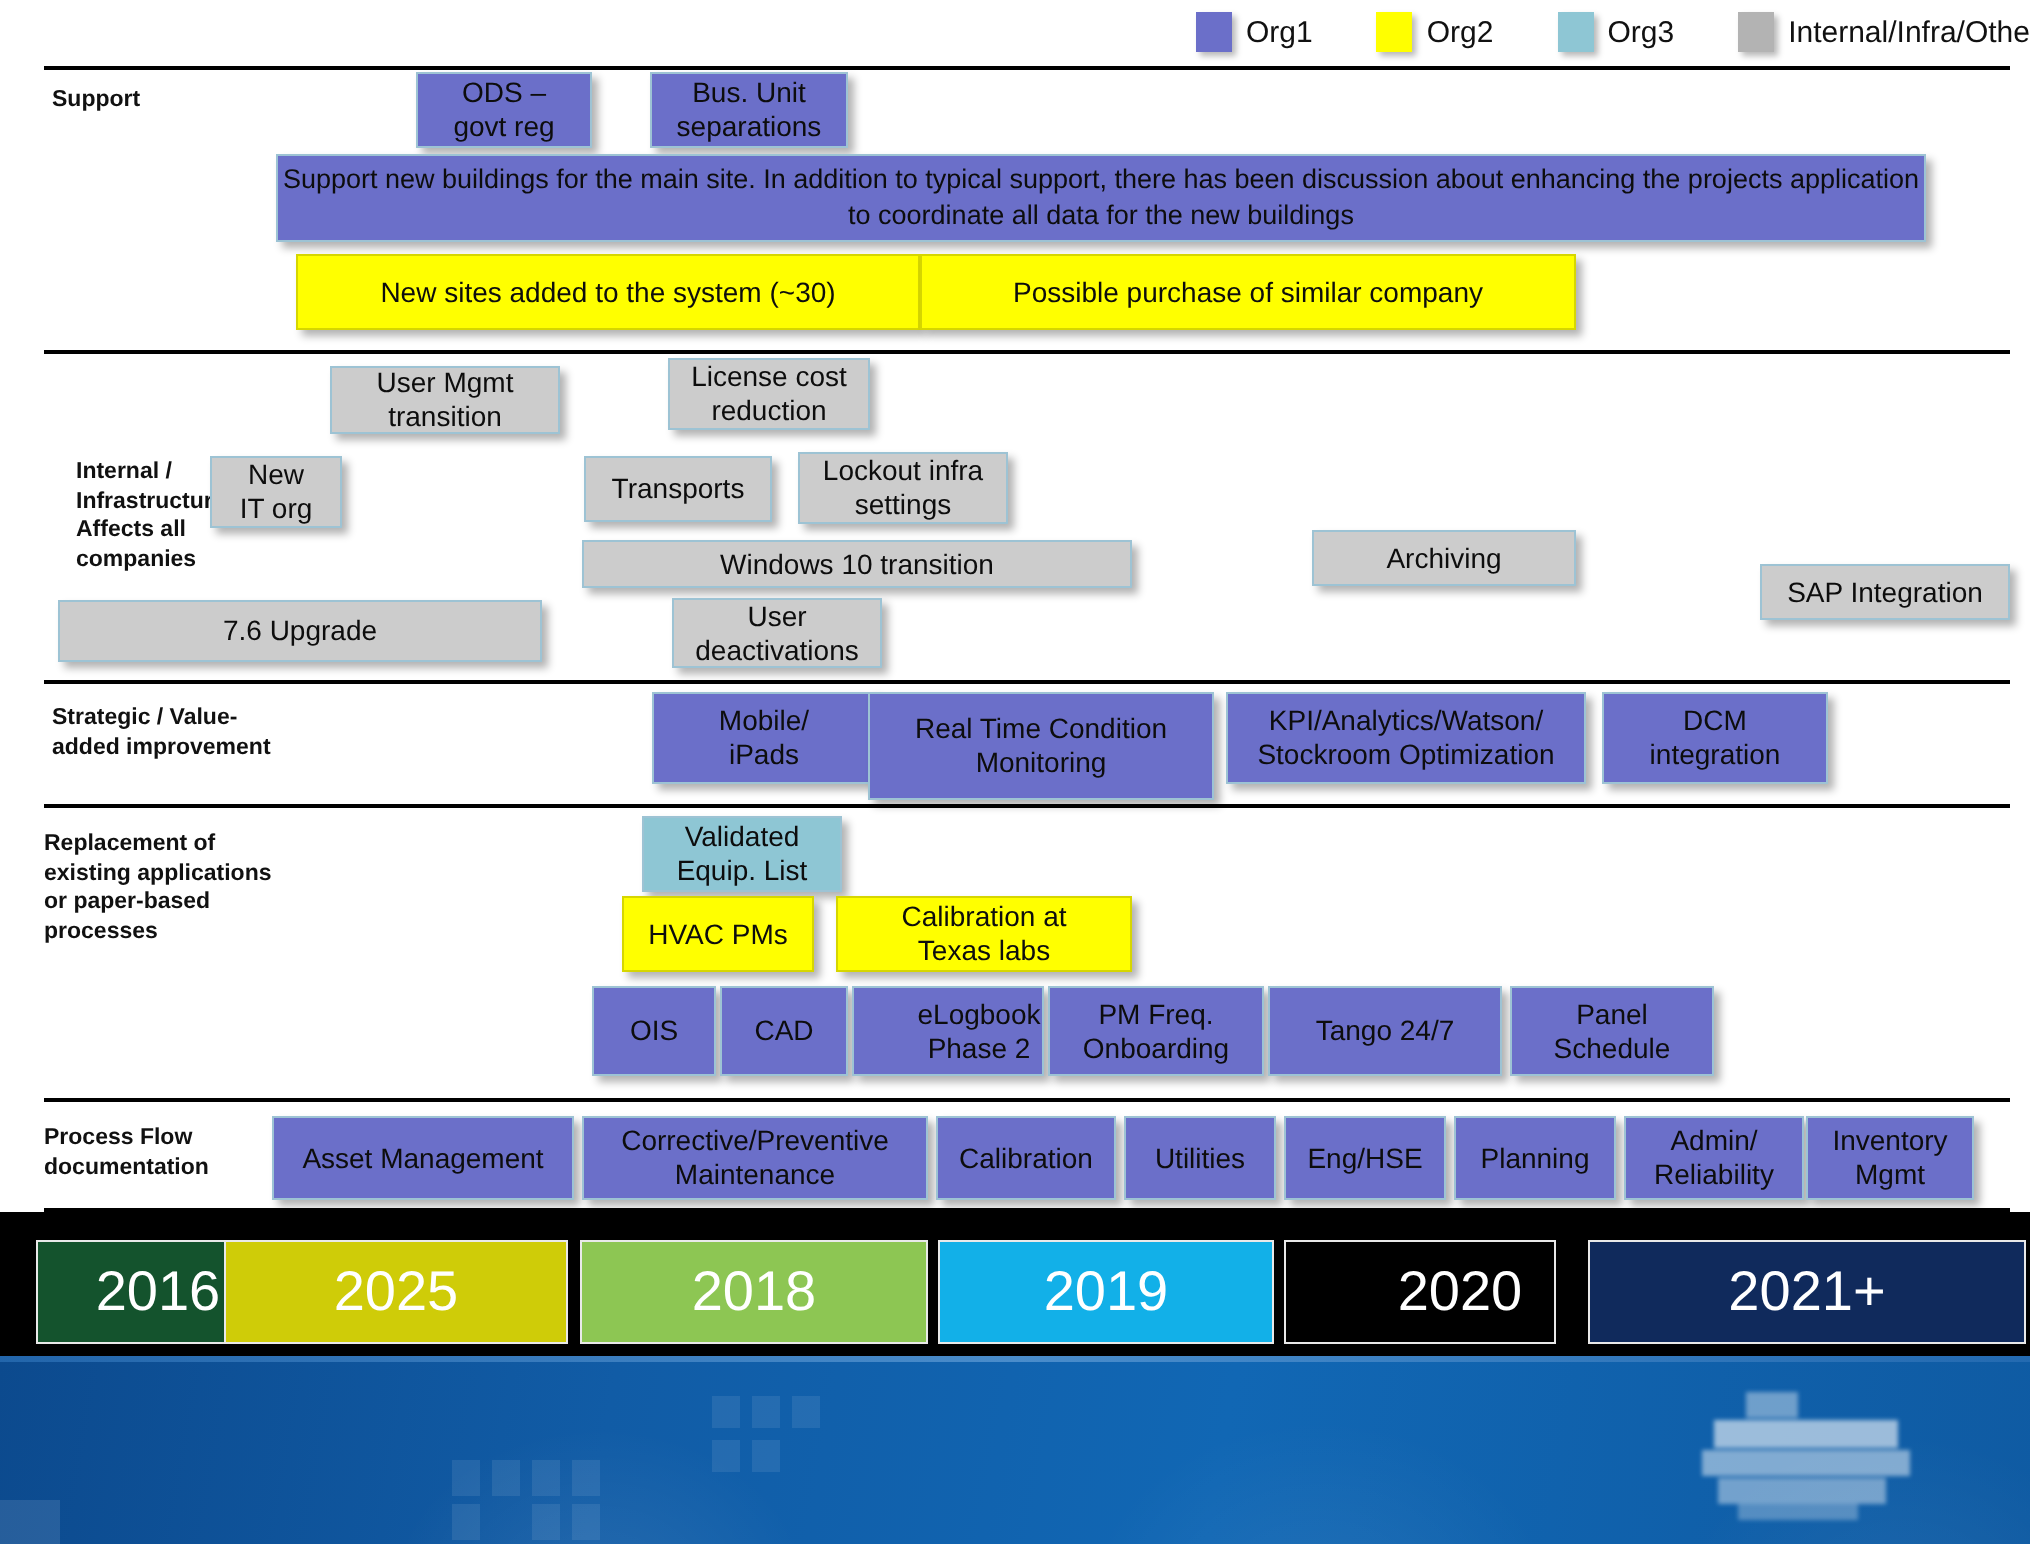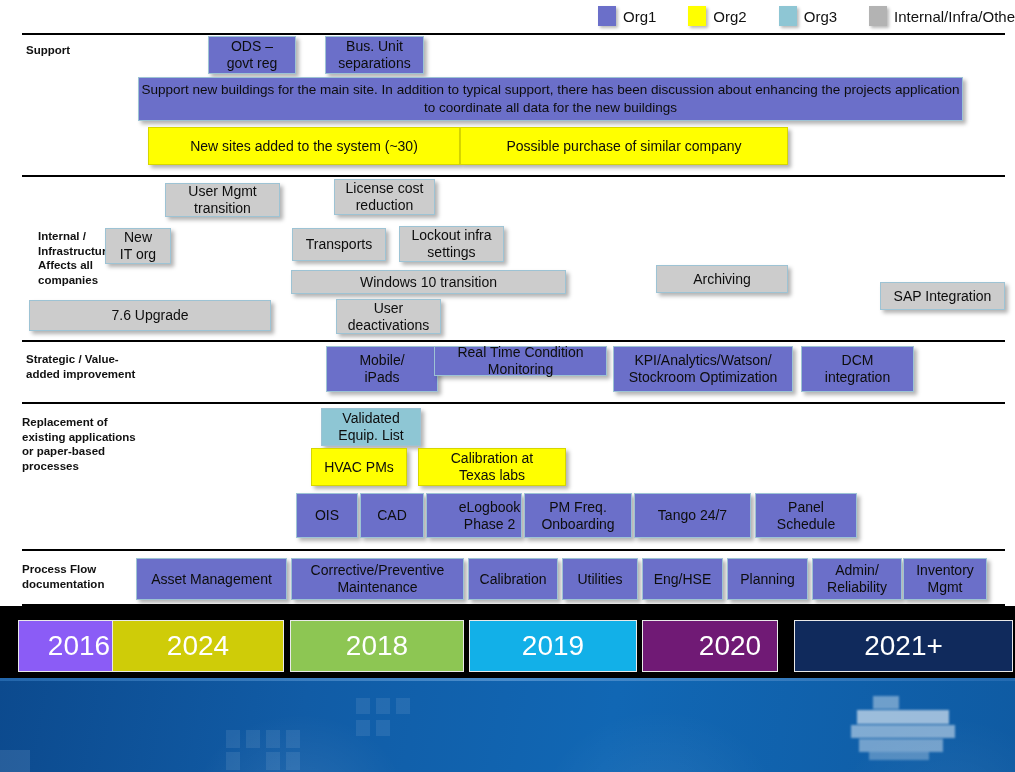--- a/index.html
+++ b/index.html
@@ -180,21 +180,21 @@
   <div class="box other" style="left:880px; top:282px; width:125px; height:28px;">SAP Integration</div>
   <div class="box other" style="left:29px; top:300px; width:242px; height:31px;">7.6 Upgrade</div>
   <div class="box other" style="left:336px; top:299px; width:105px; height:35px;">User
 deactivations</div>
 
   <div class="rowlabel" style="top:352px; left:26px; width:125px;">Strategic / Value-
 added improvement</div>
 
   <div class="box org1" style="left:313px; top:346px; width:112px; height:46px;margin-left:13px;">Mobile/
 iPads</div>
-  <div class="box org1" style="left:434px; top:346px; width:173px; height:30px;">Real Time Condition
+  <div class="box org1" style="left:434px; top:346px; width:173px; height:54px;">Real Time Condition
 Monitoring</div>
   <div class="box org1" style="left:613px; top:346px; width:180px; height:46px;">KPI/Analytics/Watson/
 Stockroom Optimization</div>
   <div class="box org1" style="left:801px; top:346px; width:113px; height:46px;">DCM
 integration</div>
 
   <div class="rowlabel" style="top:415px; left:22px; width:130px;">Replacement of
 existing applications
 or paper-based
 processes</div>
@@ -223,25 +223,25 @@
   <div class="box org1" style="left:468px; top:558px; width:90px; height:42px;">Calibration</div>
   <div class="box org1" style="left:562px; top:558px; width:76px; height:42px;">Utilities</div>
   <div class="box org1" style="left:642px; top:558px; width:81px; height:42px;">Eng/HSE</div>
   <div class="box org1" style="left:727px; top:558px; width:81px; height:42px;">Planning</div>
   <div class="box org1" style="left:812px; top:558px; width:90px; height:42px;">Admin/
 Reliability</div>
   <div class="box org1" style="left:903px; top:558px; width:84px; height:42px;">Inventory
 Mgmt</div>
 
   <div class="timeline-band"></div>
-  <div class="year" style="left:18px; width:106px; background:#8b5cf6;padding-left:16px;">2016</div>
-  <div class="year" style="left:112px; width:172px; background:#cfcc08;">2024</div>
+  <div class="year" style="left:18px; width:106px; background:#14532d;padding-left:16px;">2016</div>
+  <div class="year" style="left:112px; width:172px; background:#cfcc08;">2025</div>
   <div class="year" style="left:290px; width:174px; background:#8dc653;">2018</div>
   <div class="year" style="left:469px; width:168px; background:#12b0e8;">2019</div>
-  <div class="year" style="left:642px; width:136px; background:#701a75;padding-left:40px;">2020</div>
+  <div class="year" style="left:642px; width:136px; background:#000000;padding-left:40px;">2020</div>
   <div class="year" style="left:794px; width:219px; background:#102a5c;">2021+</div>
 
   <div class="footer">
     <div class="footer-edge"></div>
     <div class="fbrick" style="left:356px; top:20px; width:14px; height:16px;"></div>
     <div class="fbrick" style="left:376px; top:20px; width:14px; height:16px;"></div>
     <div class="fbrick" style="left:396px; top:20px; width:14px; height:16px;"></div>
     <div class="fbrick" style="left:356px; top:42px; width:14px; height:16px;"></div>
     <div class="fbrick" style="left:376px; top:42px; width:14px; height:16px;"></div>
     <div class="fbrick" style="left:226px; top:52px; width:14px; height:18px;"></div>

